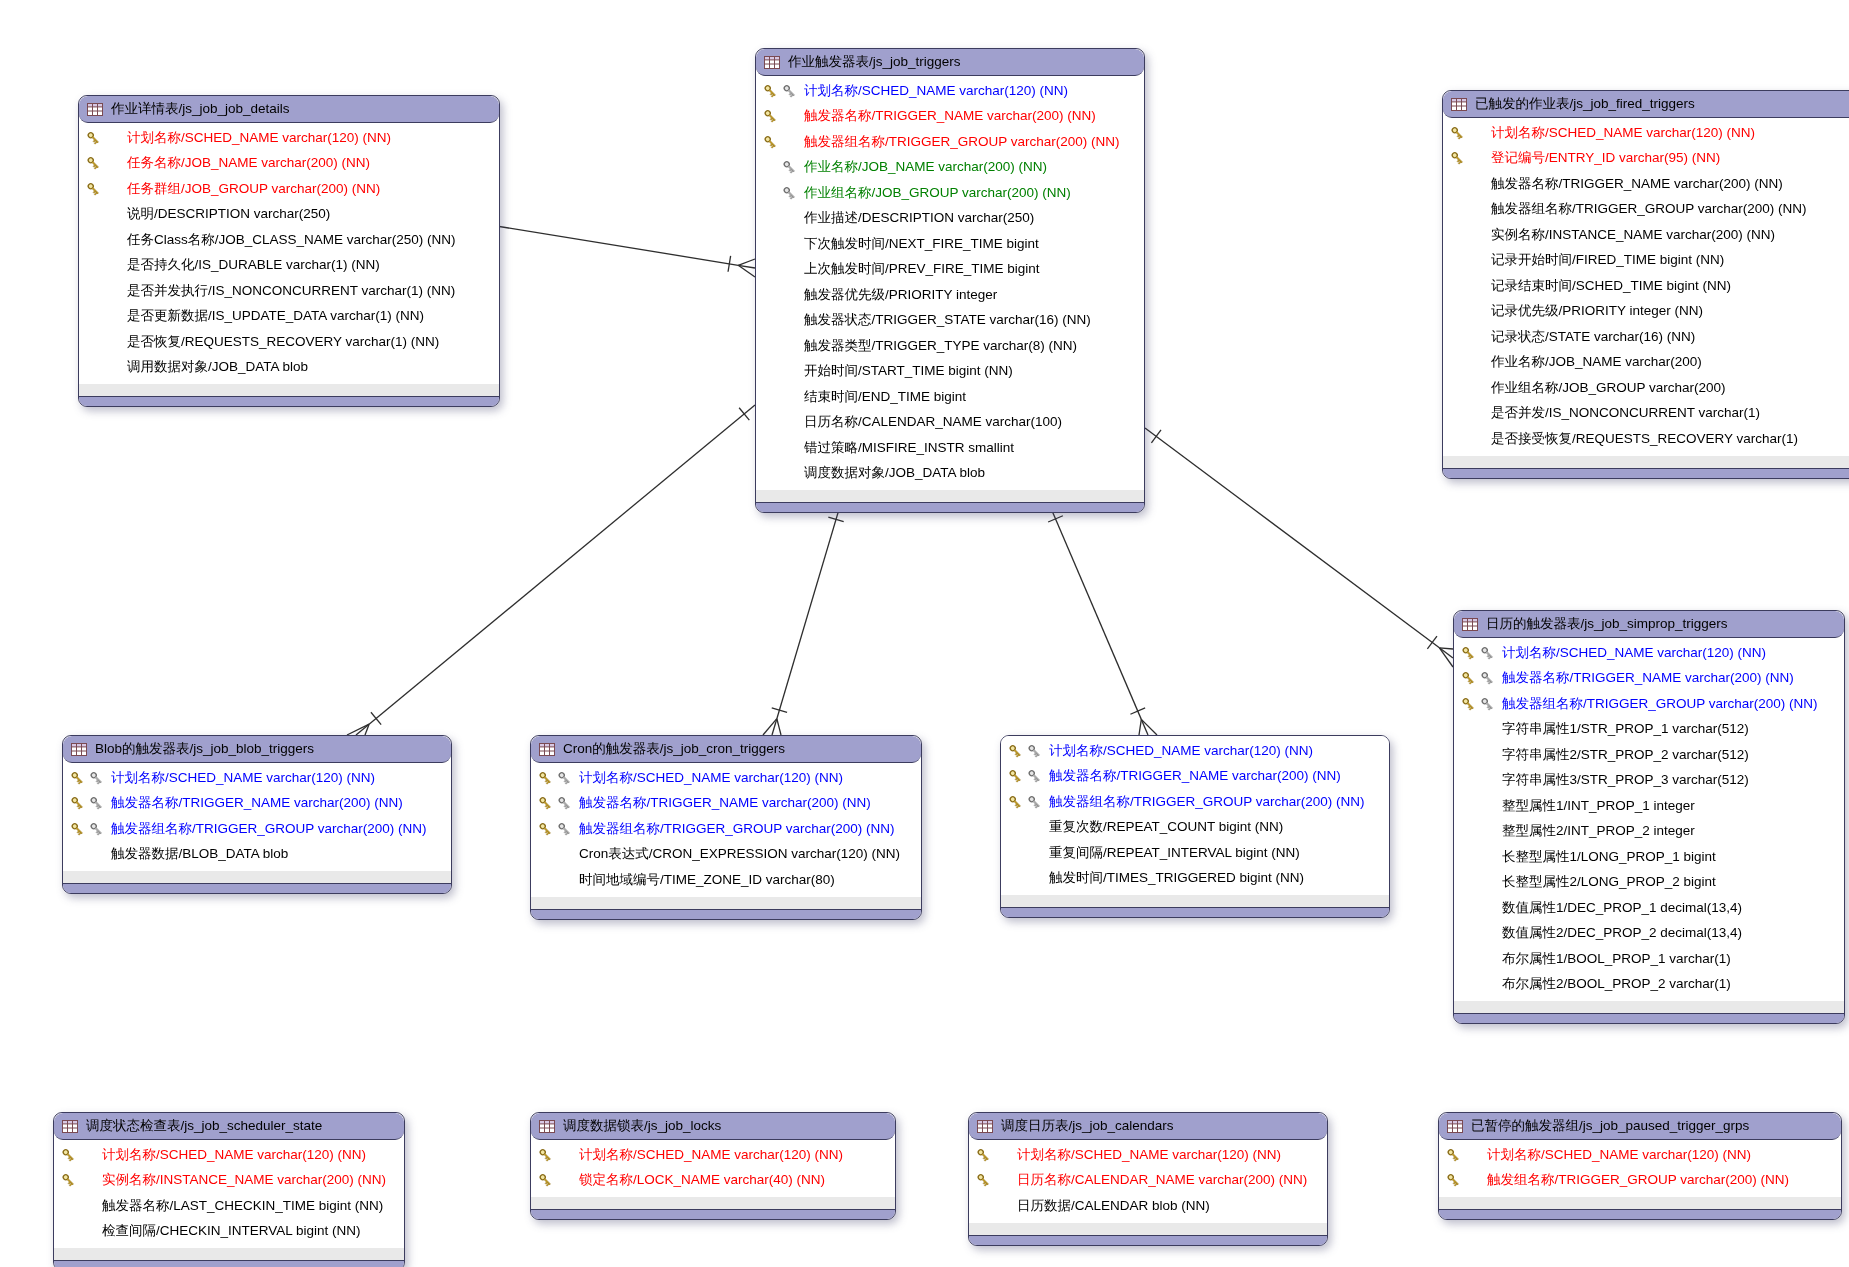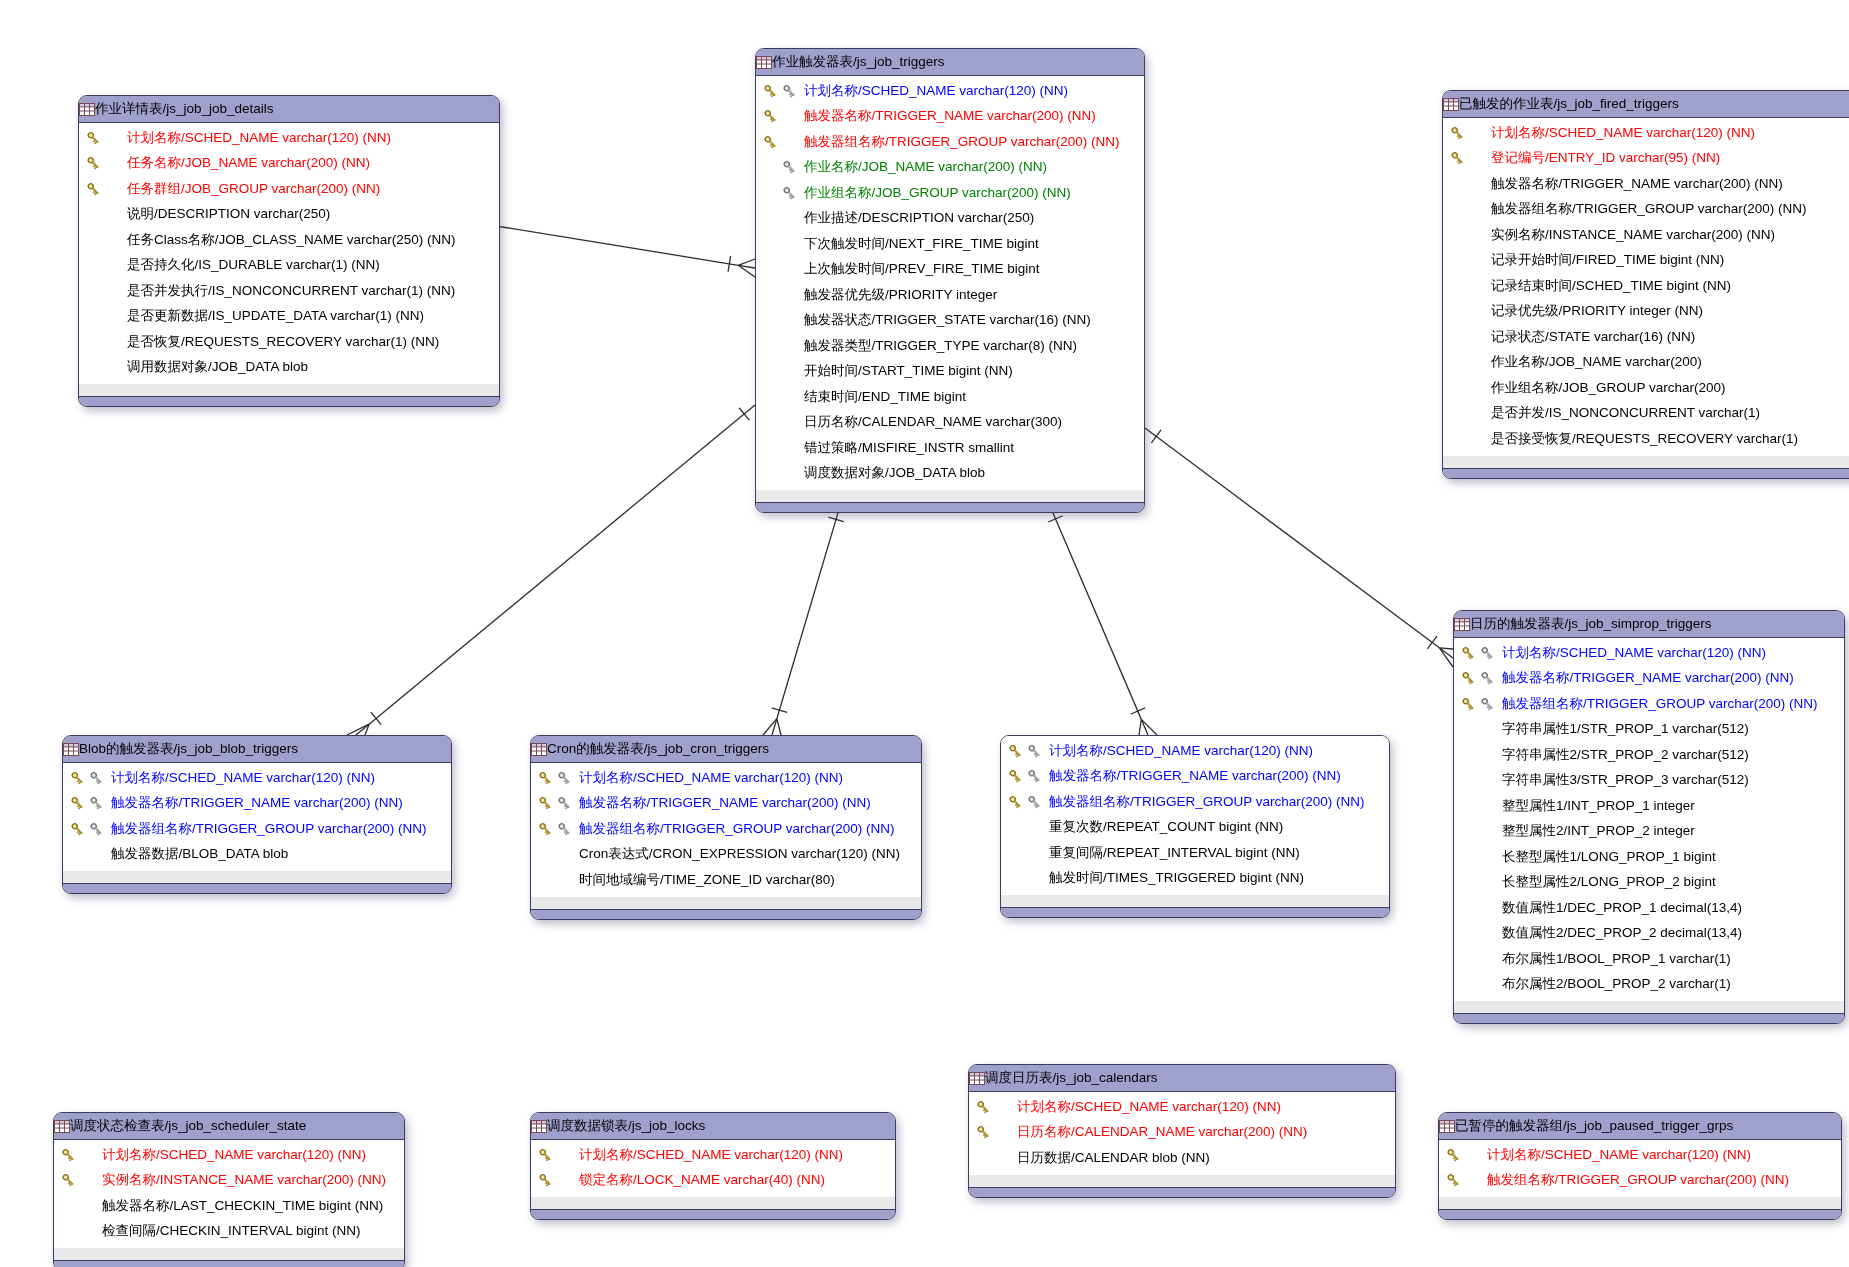--- a/index.html
+++ b/index.html
@@ -14,21 +14,21 @@
   #rel-svg{position:absolute;left:0;top:0;pointer-events:none}
   .etable{
     position:absolute;background:#fff;
     border:1.5px solid var(--border);border-radius:9px;
     box-shadow:3px 4px 8px rgba(70,70,110,.35);
     overflow:hidden;box-sizing:border-box;
   }
   .ehead{
     height:26px;background:var(--header);
     border-bottom:1.5px solid var(--border);
-    display:flex;align-items:center;
+    display:flex;align-items:center;padding-left:8px;gap:8px;border-radius:9px;
   }
   .etitle{font-size:13.5px;color:#000;white-space:nowrap}
   .ebody{background:#fff;padding-top:2px}
   .erow{height:25.5px;position:relative;display:flex;align-items:center;padding-left:48px}
   .ftext{font-size:13.5px;white-space:nowrap}
   .c-red{color:var(--pk)} .c-blue{color:var(--pkfk)} .c-green{color:var(--fk)} .c-black{color:var(--txt)}
   .kicon{position:absolute;top:50%;transform:translateY(-50%);width:15px;height:15px;line-height:0}
   .kicon.gold{left:7px} .kicon.silver{left:26px}
   .efoot-gap{height:4px;background:#fff}
   .efoot-gray{height:12px;background:var(--fgray)}
@@ -245,21 +245,21 @@
         <div class="erow">
           <span class="ftext c-black">触发器类型/TRIGGER_TYPE varchar(8) (NN)</span>
         </div>
         <div class="erow">
           <span class="ftext c-black">开始时间/START_TIME bigint (NN)</span>
         </div>
         <div class="erow">
           <span class="ftext c-black">结束时间/END_TIME bigint</span>
         </div>
         <div class="erow">
-          <span class="ftext c-black">日历名称/CALENDAR_NAME varchar(300)</span>
+          <span class="ftext c-black">日历名称/CALENDAR_NAME varchar(100)</span>
         </div>
         <div class="erow">
           <span class="ftext c-black">错过策略/MISFIRE_INSTR smallint</span>
         </div>
         <div class="erow">
           <span class="ftext c-black">调度数据对象/JOB_DATA blob</span>
         </div>
       </div>
     <div class="efoot-gap"></div>
     <div class="efoot-gray"></div>
@@ -751,21 +751,21 @@
                 <rect x="11.8" y="8" width="1.2" height="2.7" fill="#c9a227" stroke="#8a6d1a" stroke-width="0.5"></rect>
               </g>
             </svg></span>
           <span class="ftext c-red">锁定名称/LOCK_NAME varchar(40) (NN)</span>
         </div>
       </div>
     <div class="efoot-gap"></div>
     <div class="efoot-gray"></div>
     <div class="efoot-purple"></div>
   </div>
-    <div class="etable" style="left: 968px; top: 1064px; width: 428px;">
+    <div class="etable" style="left: 968px; top: 1112px; width: 360px;">
     <div class="ehead">
       <span class="ticon"><svg width="16" height="13" viewBox="0 0 16 13">
             <rect x="0.5" y="0.5" width="15" height="12" fill="#ffffff" stroke="#7a4a52"></rect>
             <rect x="0.5" y="0.5" width="15" height="3.4" fill="#d8c8e4" stroke="#7a4a52"></rect>
             <line x1="5.5" y1="0.5" x2="5.5" y2="12.5" stroke="#7a4a52"></line>
             <line x1="10.5" y1="0.5" x2="10.5" y2="12.5" stroke="#7a4a52"></line>
             <line x1="0.5" y1="8" x2="15.5" y2="8" stroke="#7a4a52"></line>
           </svg></span>
       <span class="etitle">调度日历表/js_job_calendars</span>
     </div>

